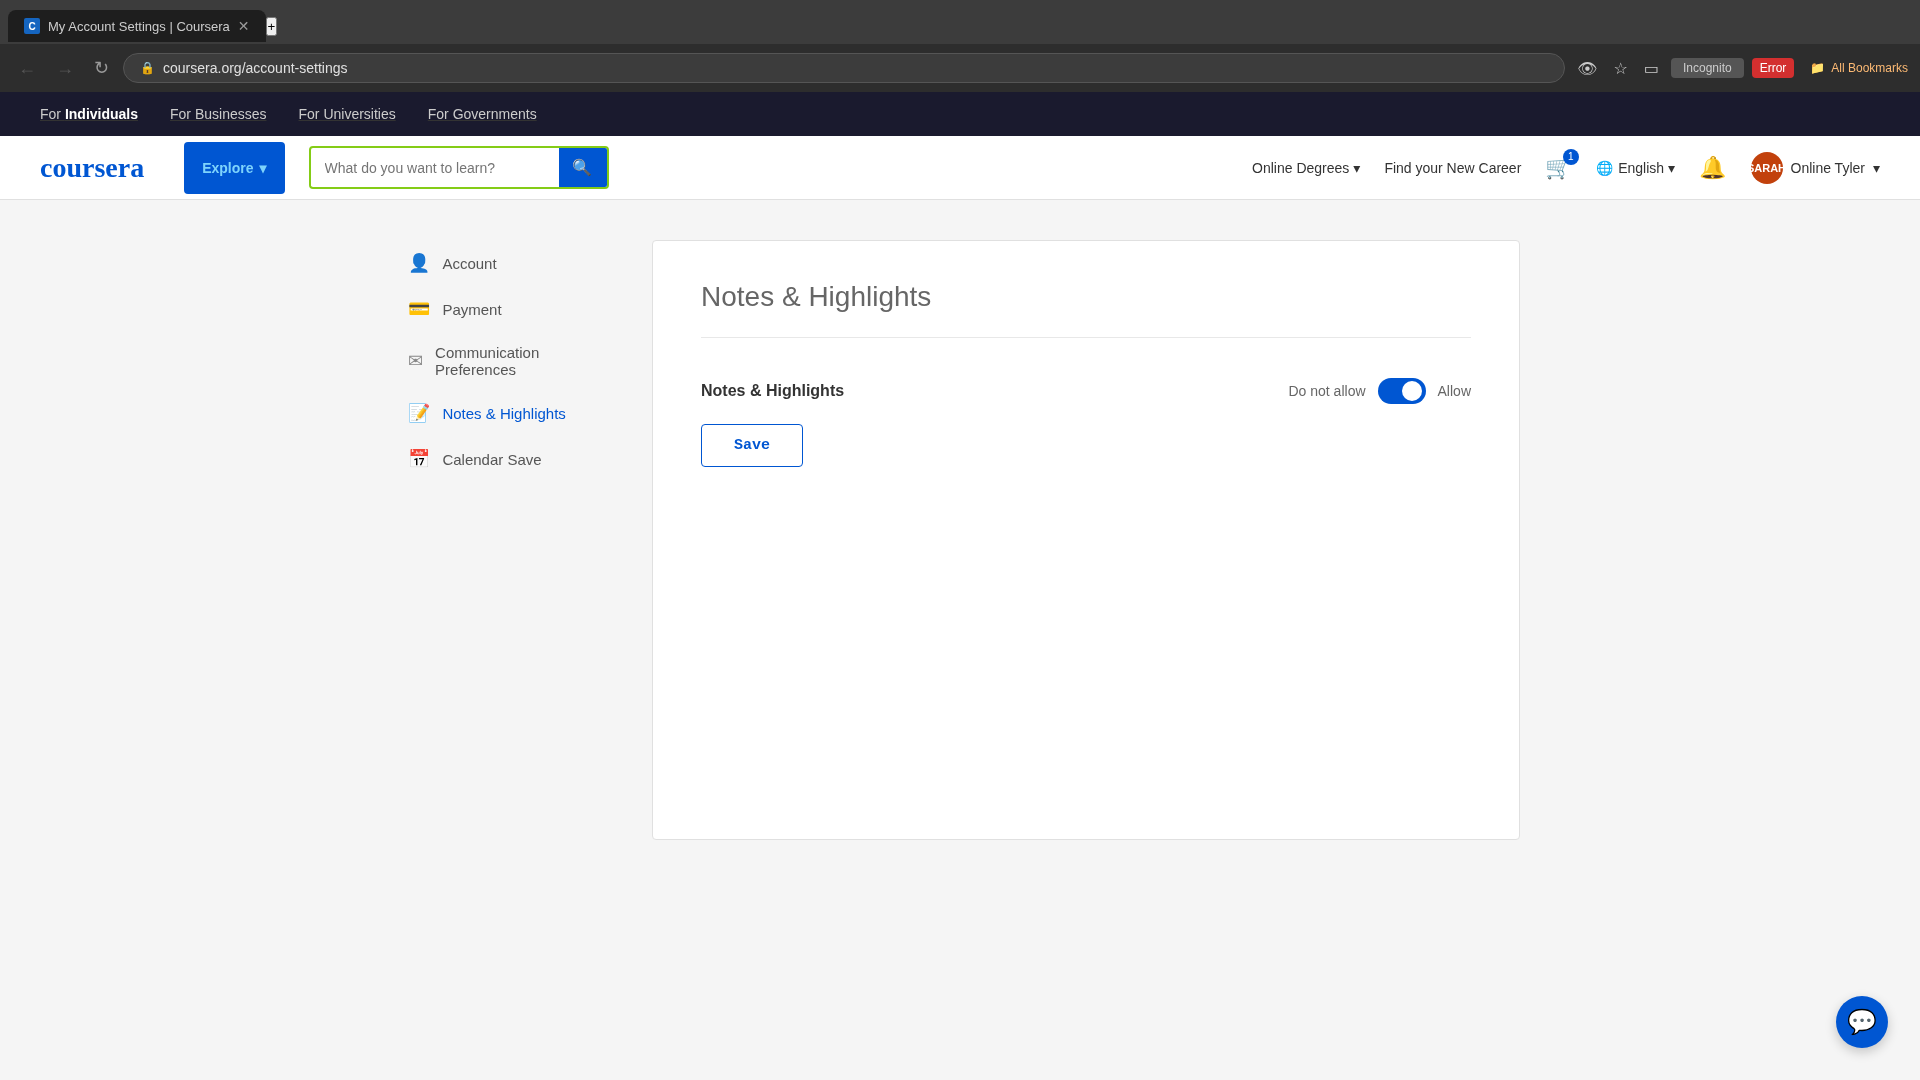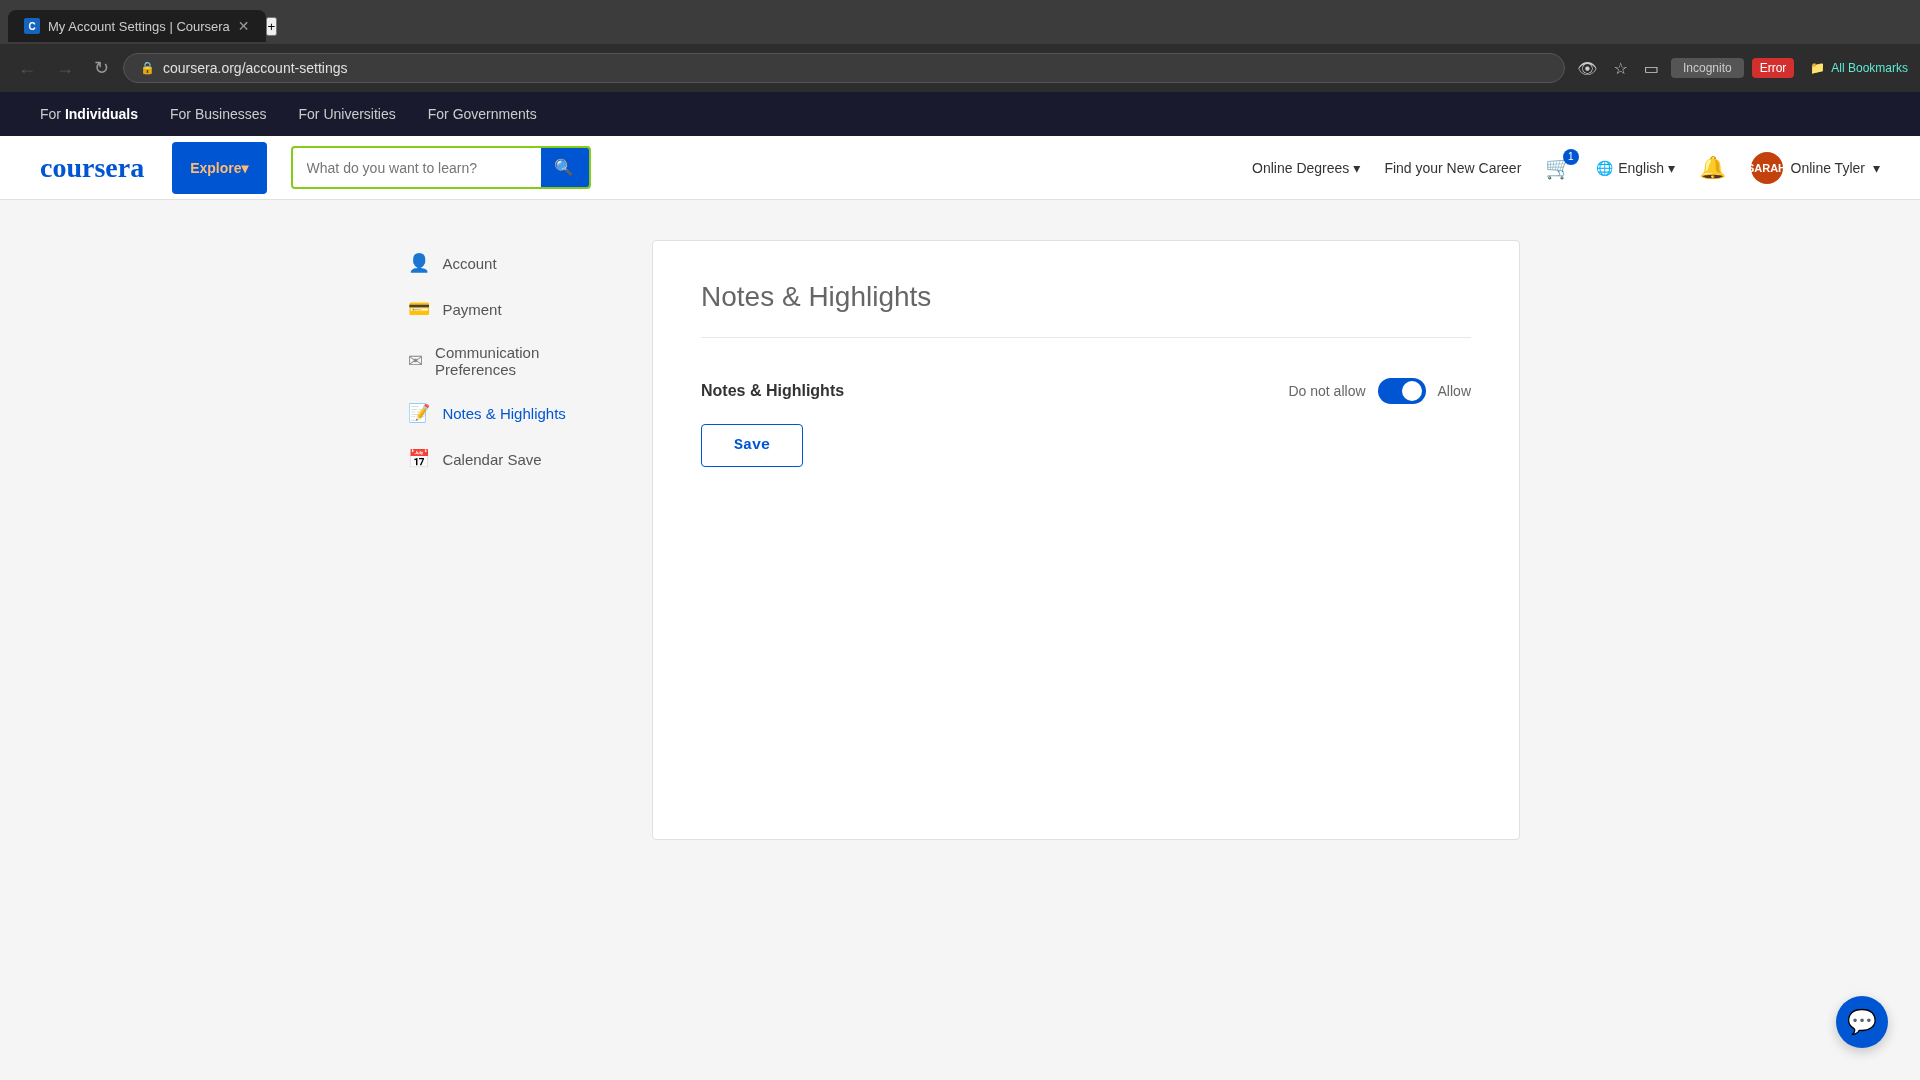--- a/index.html
+++ b/index.html
@@ -16,28 +16,28 @@
     .nav-btn { background: none; border: none; color: #999; font-size: 18px; cursor: pointer; padding: 4px 6px; border-radius: 4px; }
     .nav-btn.disabled { color: #555; cursor: default; }
     .address-bar { flex: 1; background: #3c3c3c; border: 1px solid #555; border-radius: 20px; padding: 6px 16px; color: #e0e0e0; font-size: 14px; display: flex; align-items: center; gap: 8px; }
     .address-bar .lock-icon { color: #888; font-size: 12px; }
     .toolbar-actions { display: flex; align-items: center; gap: 8px; }
     .toolbar-icon { color: #ccc; font-size: 16px; cursor: pointer; padding: 4px; }
     .incognito-badge { background: #555; color: #ccc; padding: 3px 12px; border-radius: 4px; font-size: 12px; }
     .error-badge { background: #d32f2f; color: white; padding: 3px 8px; border-radius: 4px; font-size: 12px; }
 
     
-    .coursera-top-nav { background: #1a1a2e; display: flex; align-items: center; padding: 0 40px; height: 44px; gap: 32px; }
+    .coursera-top-nav { background: #1a1a2e; display: flex; align-items: center; padding: 0 40px; height: 44px; gap: 32px; text-decoration: underline; }
     .coursera-top-nav a { color: #ccc; text-decoration: none; font-size: 14px; }
     .coursera-top-nav a .bold { font-weight: 700; color: white; }
 
     
     .coursera-main-nav { background: white; display: flex; align-items: center; padding: 0 40px; height: 64px; border-bottom: 1px solid #e0e0e0; gap: 24px; }
-    .coursera-logo { font-size: 28px; font-weight: 700; color: #0056d2; margin-right: 4px; font-family: Georgia, serif; }
-    .explore-btn { background: #0056d2; color: #fdba74; border: none; border-radius: 4px; padding: 18px 18px; font-size: 14px; font-weight: 600; cursor: pointer; display: flex; align-items: center; }
+    .coursera-logo { font-size: 28px; font-weight: 700; color: #0056d2; margin-right: 16px; font-family: Georgia, serif; }
+    .explore-btn { background: #0056d2; color: #7dd3fc; border: none; border-radius: 4px; padding: 18px 18px; font-size: 14px; font-weight: 600; cursor: pointer; display: flex; align-items: center; gap: 6px; }
     .search-bar { display: flex; align-items: center; border: 2px solid #84cc16; border-radius: 4px; overflow: hidden; flex: 0 0 300px; }
     .search-bar input { border: none; outline: none; padding: 10px 14px; font-size: 14px; width: 100%; }
     .search-btn { background: #0056d2; border: none; color: white; padding: 10px 14px; cursor: pointer; font-size: 16px; }
     .nav-spacer { flex: 1; }
     .nav-link { color: #333; text-decoration: none; font-size: 14px; display: flex; align-items: center; gap: 4px; white-space: nowrap; }
     .cart-icon { position: relative; color: #333; font-size: 22px; cursor: pointer; }
     .cart-badge { position: absolute; top: -6px; right: -6px; background: #0056d2; color: white; border-radius: 50%; width: 16px; height: 16px; font-size: 10px; display: flex; align-items: center; justify-content: center; }
     .lang-selector { display: flex; align-items: center; gap: 4px; color: #333; cursor: pointer; font-size: 14px; }
     .bell-icon { font-size: 22px; color: #333; cursor: pointer; }
     .user-avatar { background: #c2410c; color: white; border-radius: 50%; width: 32px; height: 32px; display: flex; align-items: center; justify-content: center; font-size: 11px; font-weight: 700; }
@@ -101,21 +101,21 @@
     </div>
     <div class="toolbar-actions">
       <span class="toolbar-icon">👁</span>
       <span class="toolbar-icon">☆</span>
       <span class="toolbar-icon">▭</span>
       <span class="incognito-badge">Incognito</span>
       <span class="error-badge">Error</span>
     </div>
     <div class="bookmarks-bar" style="display:flex;align-items:center;gap:6px;background:none;border:none;padding:0;margin-left:8px;">
       <span>📁</span>
-      <span style="color:#5eead4;font-size:12px;">All Bookmarks</span>
+      <span style="color:#fdba74;font-size:12px;">All Bookmarks</span>
     </div>
   </div>
 </div>
 
 <div class="coursera-top-nav">
   <a href="#">
     <span>For </span><span class="bold">Individuals</span>
   </a>
   <a href="#">For Businesses</a>
   <a href="#">For Universities</a>

